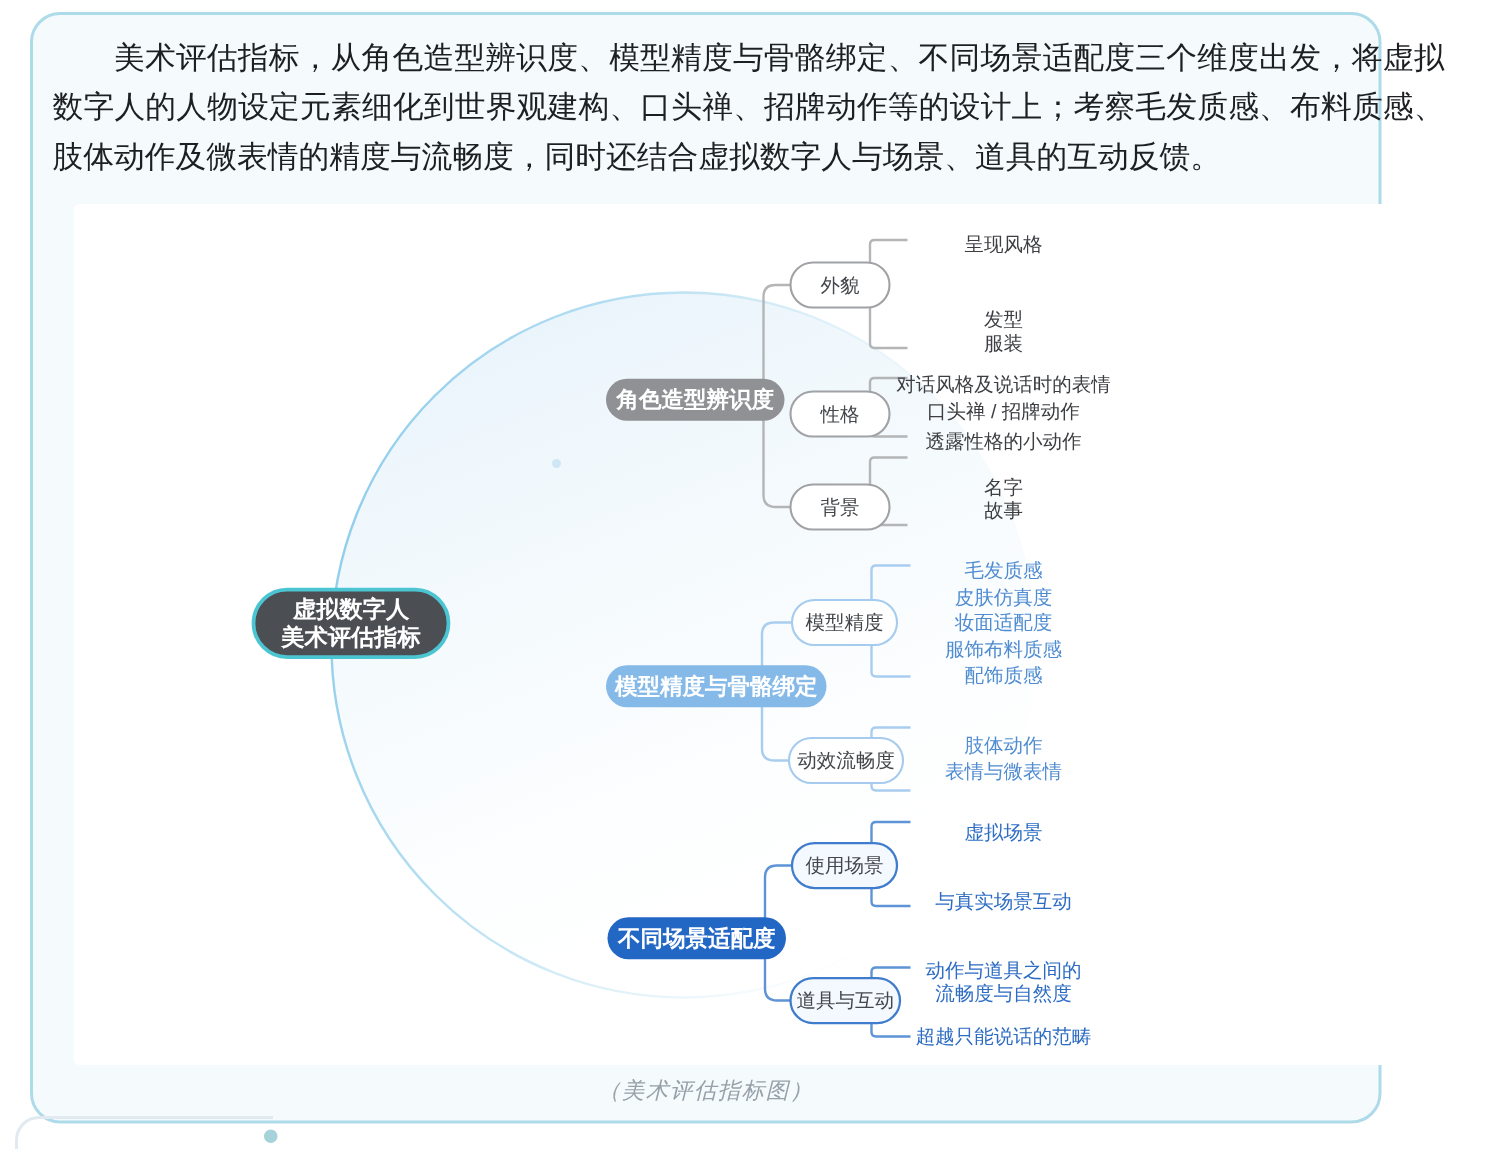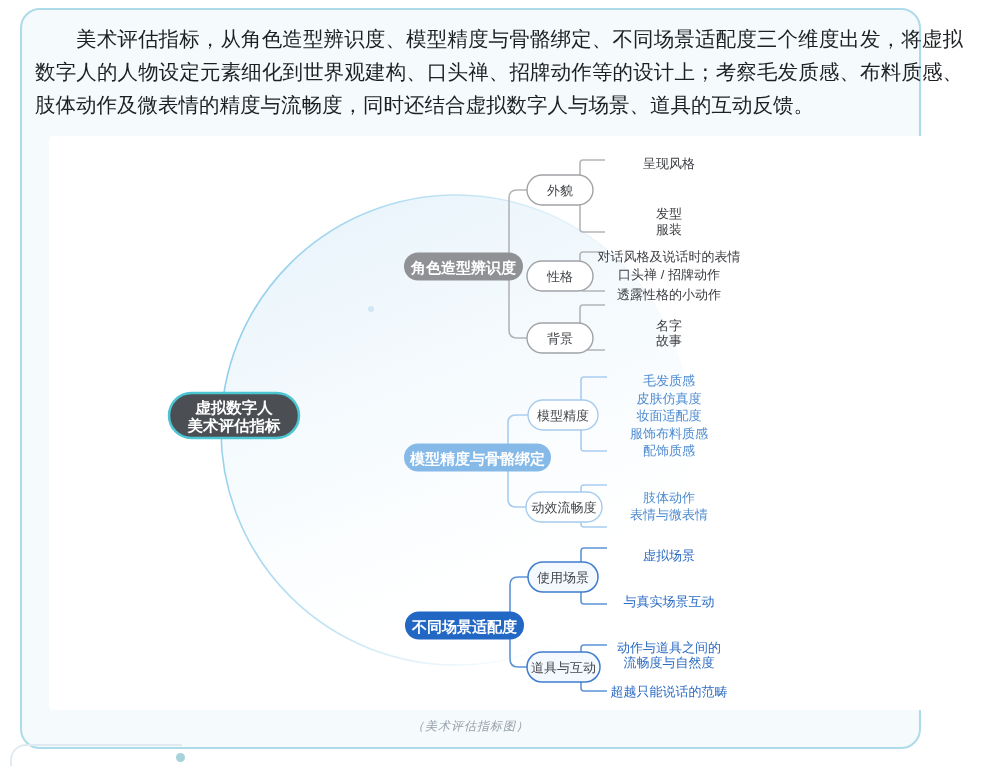--- a/index.html
+++ b/index.html
@@ -42,21 +42,21 @@
     height: 574px;
     background: #ffffff;
     border-radius: 4px;
   }
   .caption {
     position: absolute;
     left: 0;
     top: 708px;
     width: 100%;
     text-align: center;
-    font-size: 12px;
+    font-size: 15px;
     font-style: italic;
     color: #96a1a9;
     letter-spacing: 1px;
   }
   svg text {
     font-family: "Liberation Sans", "DejaVu Sans", sans-serif;
   }
   .node-label { font-size: 15px; font-weight: bold; fill: #ffffff; }
   .root-label { font-size: 15.5px; font-weight: bold; fill: #ffffff; }
   .pill-label { font-size: 13px; fill: #43464a; }

